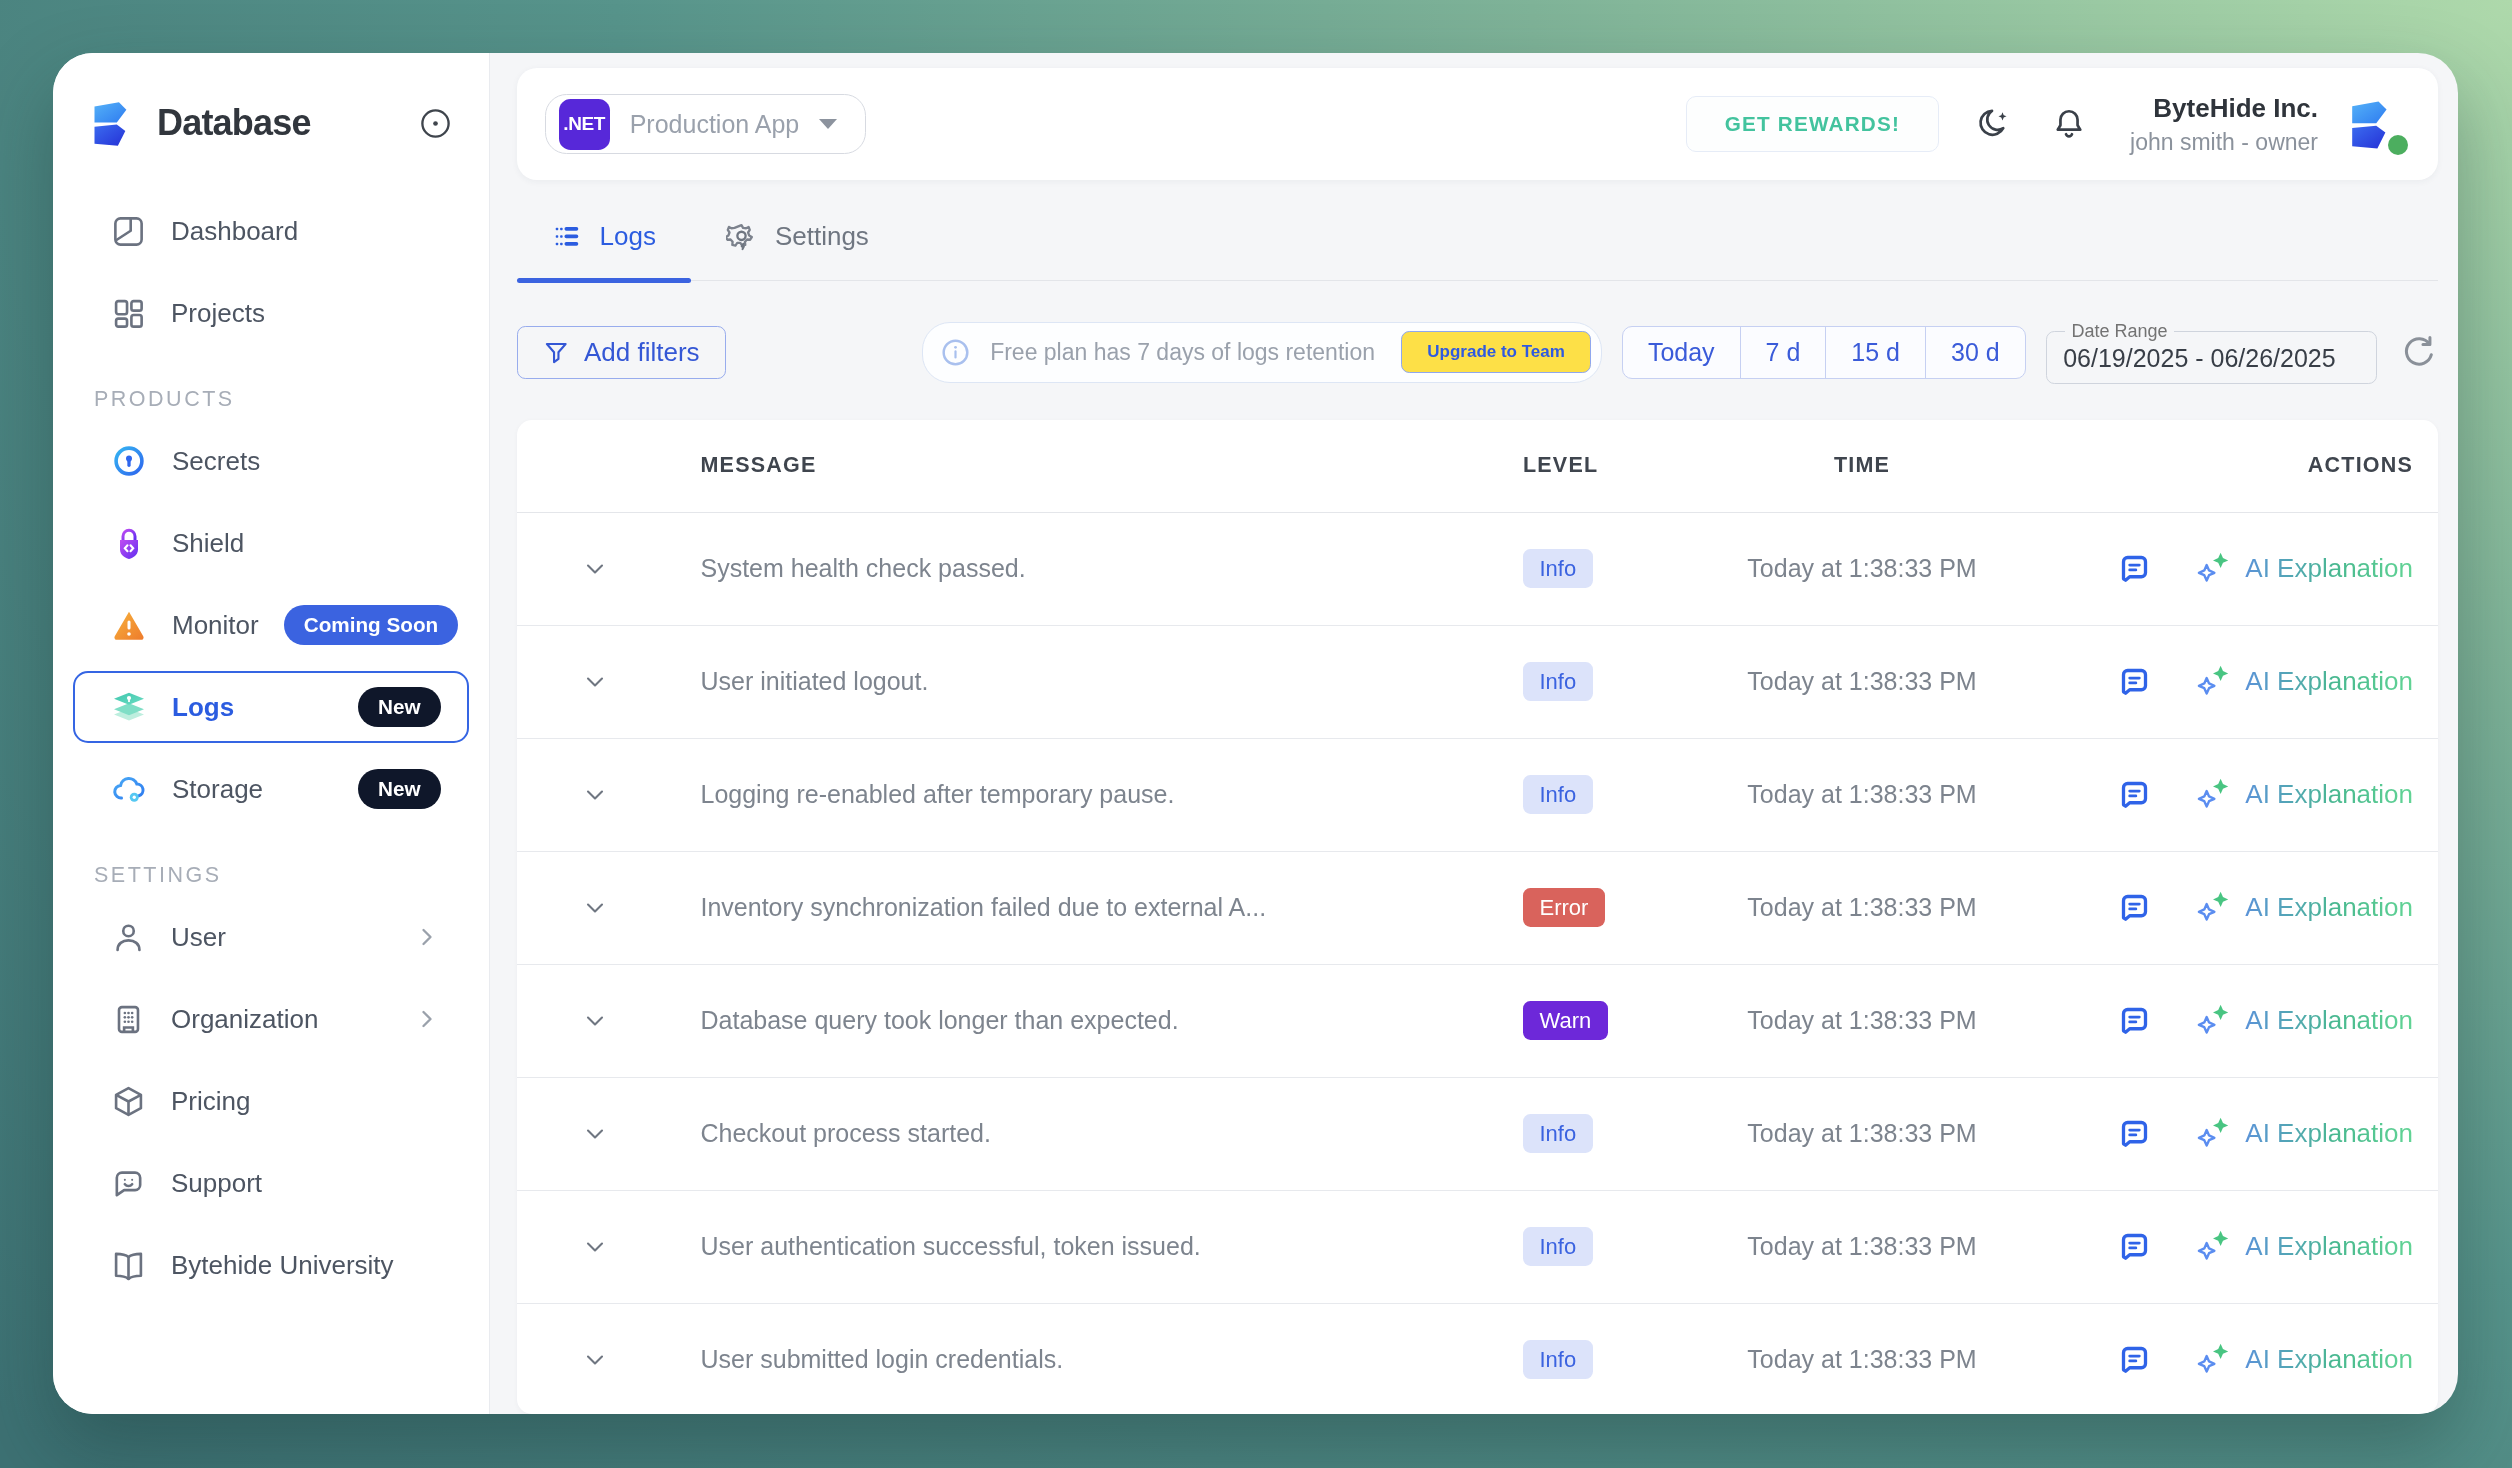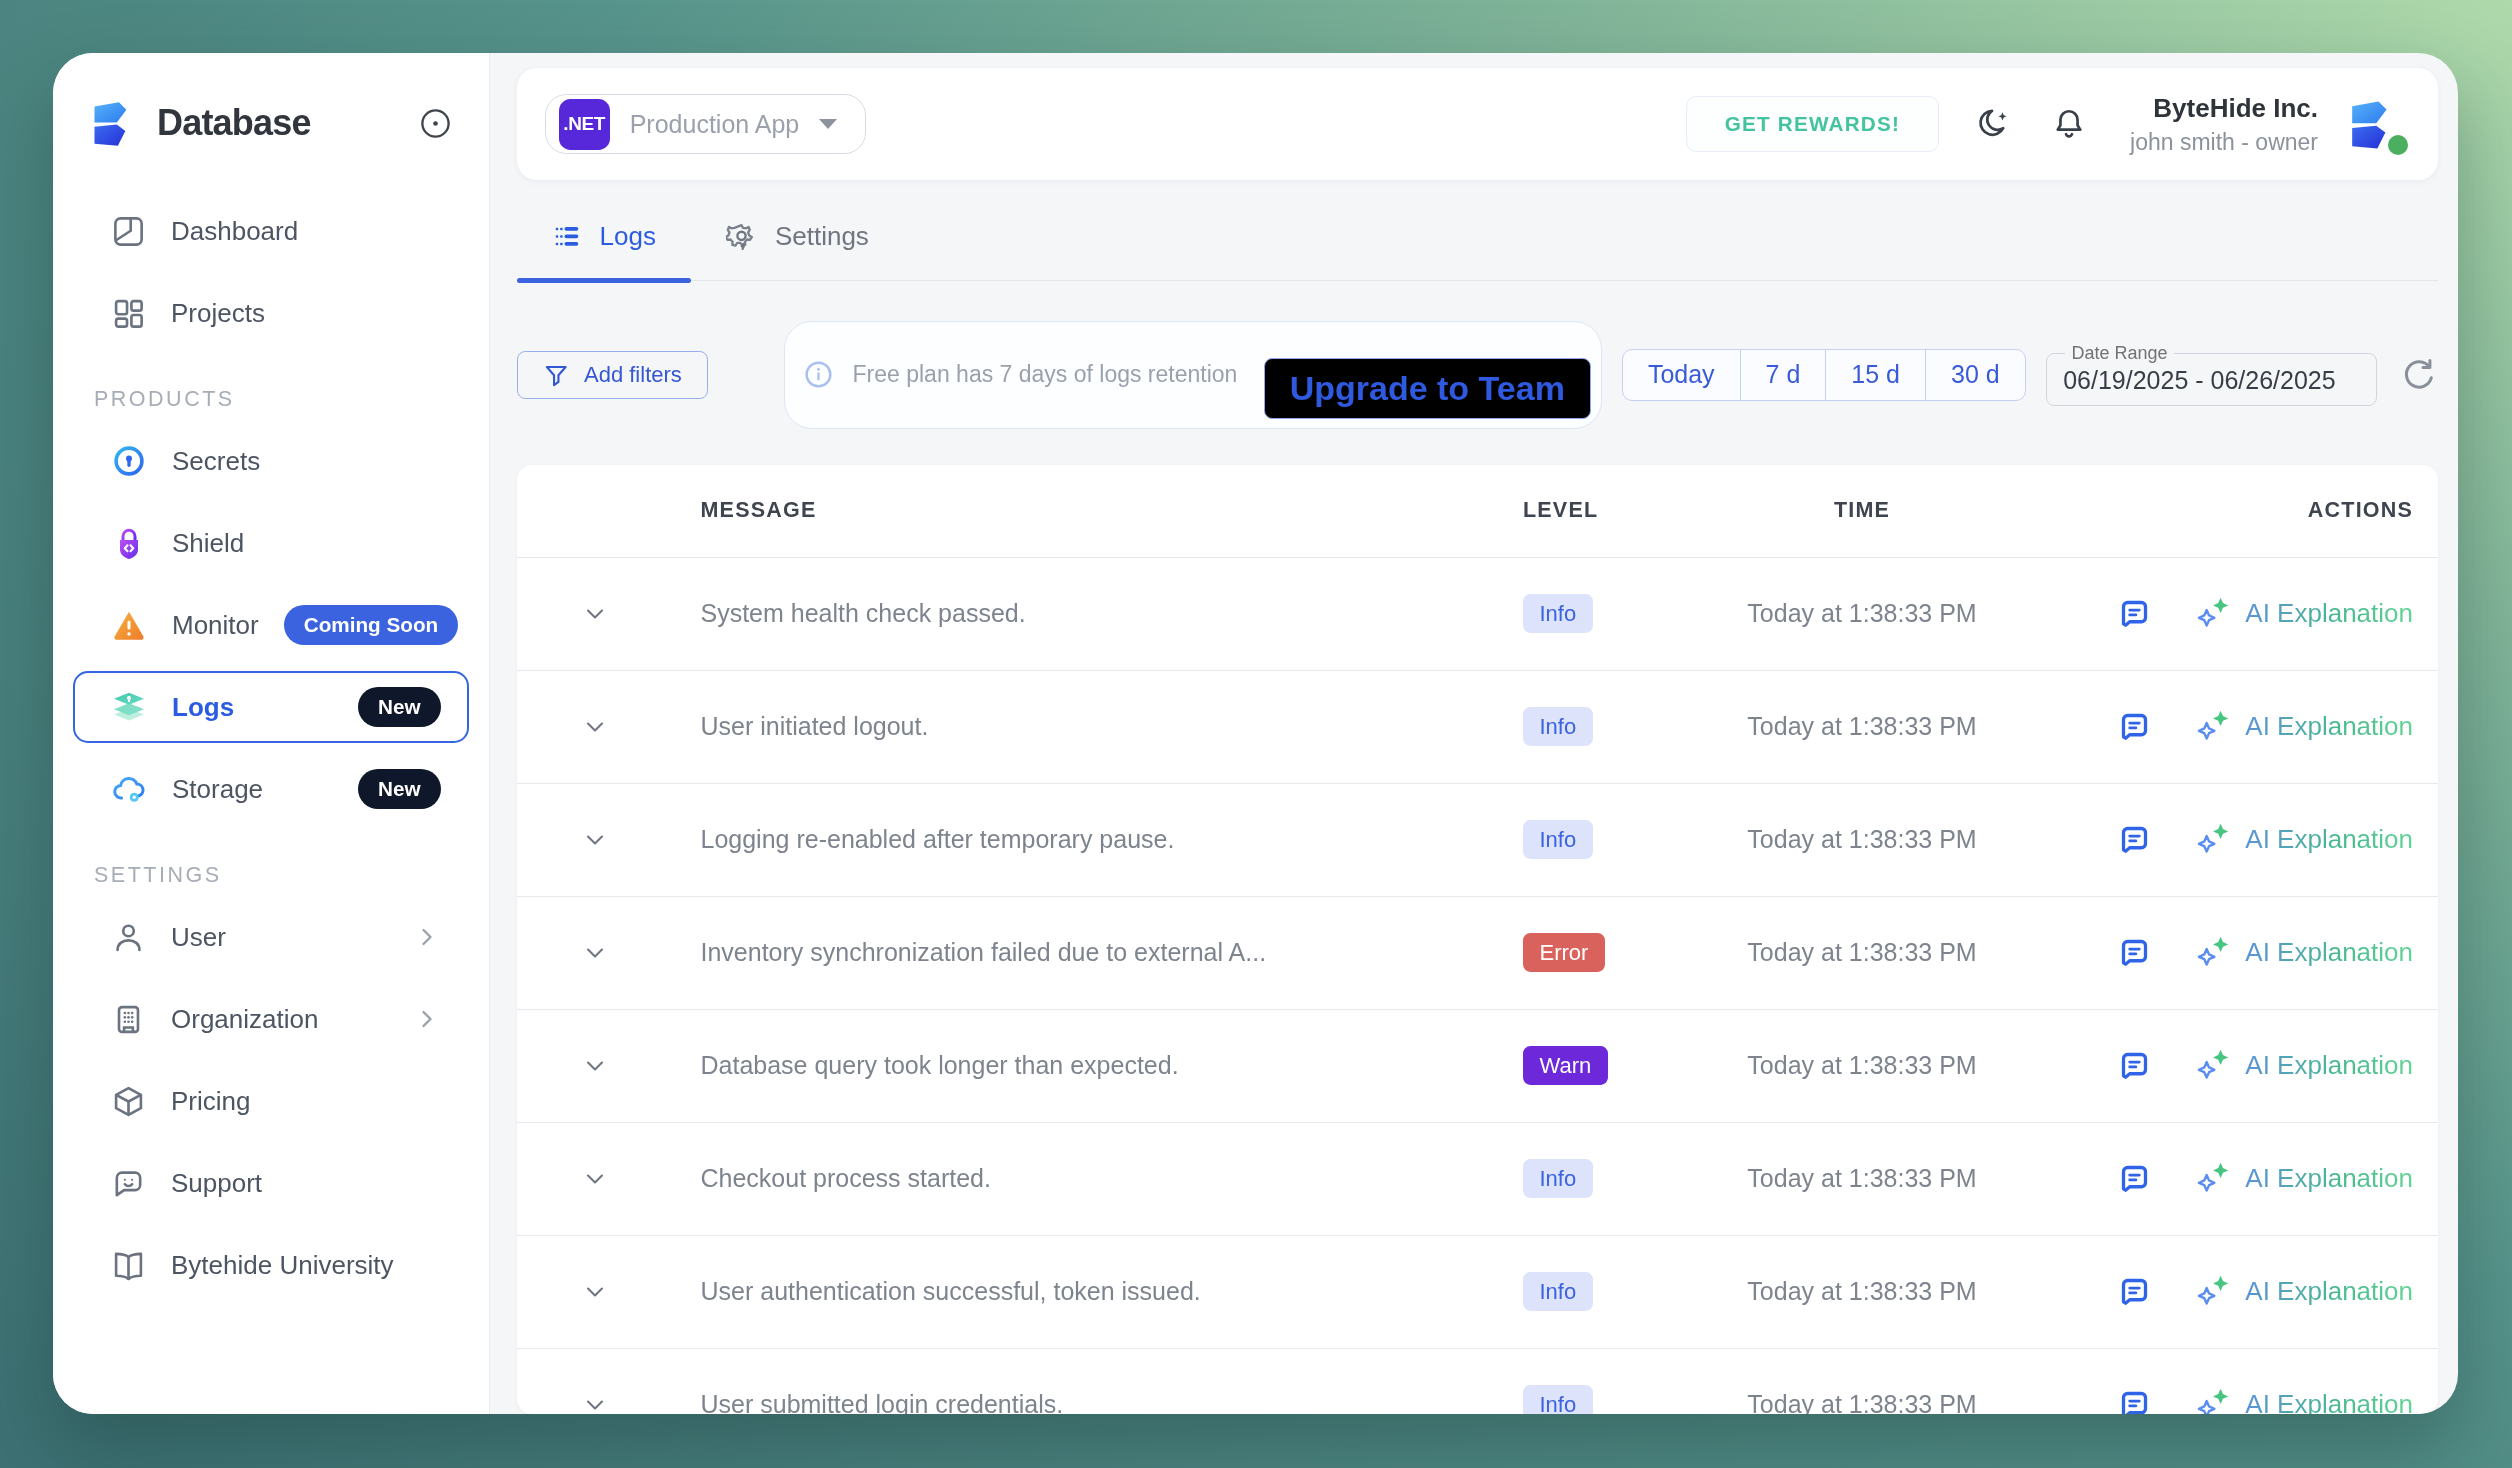--- a/index.html
+++ b/index.html
@@ -53,24 +53,24 @@
   .account-user { font-size:23px; color:#8b929c; margin-top:5px;}
   .avatar { position:relative; width:55px; height:55px; }
   .avatar .dot { position:absolute; right:-10px; bottom:-3.3px; width:20px; height:20px; border-radius:50%; background:#4cae5f; }
   
   .tabs { display:flex; align-items:flex-end; height:101px; border-bottom:0.8px solid #e3e5e9; flex:0 0 auto; }
   .tab { display:flex; align-items:center; gap:18px; font-size:26px; padding:0 35px 28px 35px; color:#6f7681; cursor:pointer; position:relative; font-weight:500;}
   .tab.active { color:#2b5ce0; }
   .tab.active::after { content:""; position:absolute; left:0; right:0; bottom:-2.5px; height:5px; background:#3b63e0; border-radius:2.5px;}
   
   .filter-row { display:flex; align-items:center; margin-top:40px; flex:0 0 auto; gap:20px;}
-  .add-filters { display:flex; align-items:center; gap:15px; border:1.7px solid #98aced; color:#3457d5; background:transparent; font-size:22px; border-radius:8.3px; padding:10px 25px; cursor:pointer; font-family:inherit;}
+  .add-filters { display:flex; align-items:center; gap:15px; border:1.7px solid #98aced; color:#3457d5; background:transparent; font-size:26px; border-radius:8.3px; padding:10px 25px; cursor:pointer; font-family:inherit;}
   .retention { margin-left:auto; display:flex; align-items:center; gap:18px; border:1.7px solid #dde6f5; background:#fdfeff; border-radius:28px; padding:8.3px 10px 8.3px 16.5px;}
   .retention-text { font-size:23px; color:#9aa1ac; white-space:nowrap; padding-right:8.3px;}
-  .upgrade-btn { border:1.7px solid #8fa7ee; color:#2f5ae0; background:#000000; font-size:34px; font-weight:600; border-radius:8.3px; padding:10px 25px; cursor:pointer; font-family:inherit; white-space:nowrap;margin-top:28px;}
+  .upgrade-btn { border:1.7px solid #8fa7ee; color:#2f5ae0; background:#fde047; font-size:17px; font-weight:600; border-radius:8.3px; padding:10px 25px; cursor:pointer; font-family:inherit; white-space:nowrap;}
   .seg-group { display:flex; border:1.7px solid #c6d0f2; border-radius:10px; overflow:hidden; background:#fbfcff;}
   .seg-btn { font-size:25px; color:#3a5bd9; padding:10.8px 25px; border:none; background:transparent; border-right:0.8px solid #c6d0f2; cursor:pointer; font-family:inherit; white-space:nowrap;}
   .seg-btn:last-child { border-right:none; }
   .date-fieldset { border:1.7px solid #cfd4dd; border-radius:8.3px; padding:0 16.5px 10px 16.5px; background:transparent; min-width:331px;}
   .date-fieldset legend { font-size:18px; color:#737373; padding:0 6.6px; margin-left:1.7px;}
   .date-value { font-size:25px; color:#383e47; padding-top:1.7px; white-space:nowrap;}
   .refresh-btn { background:none; border:none; cursor:pointer; color:#8a9099; display:flex; margin-left:3.3px;}
   
   .table-card { background:#fff; border-radius:15px; margin-top:36px; flex:1; overflow:hidden; box-shadow:0 1.7px 5px rgba(40,50,70,.04);}
   .t-grid { display:grid; grid-template-columns:106px minmax(0,1fr) 248px 380px 361px; align-items:center; padding:0 25px;}

